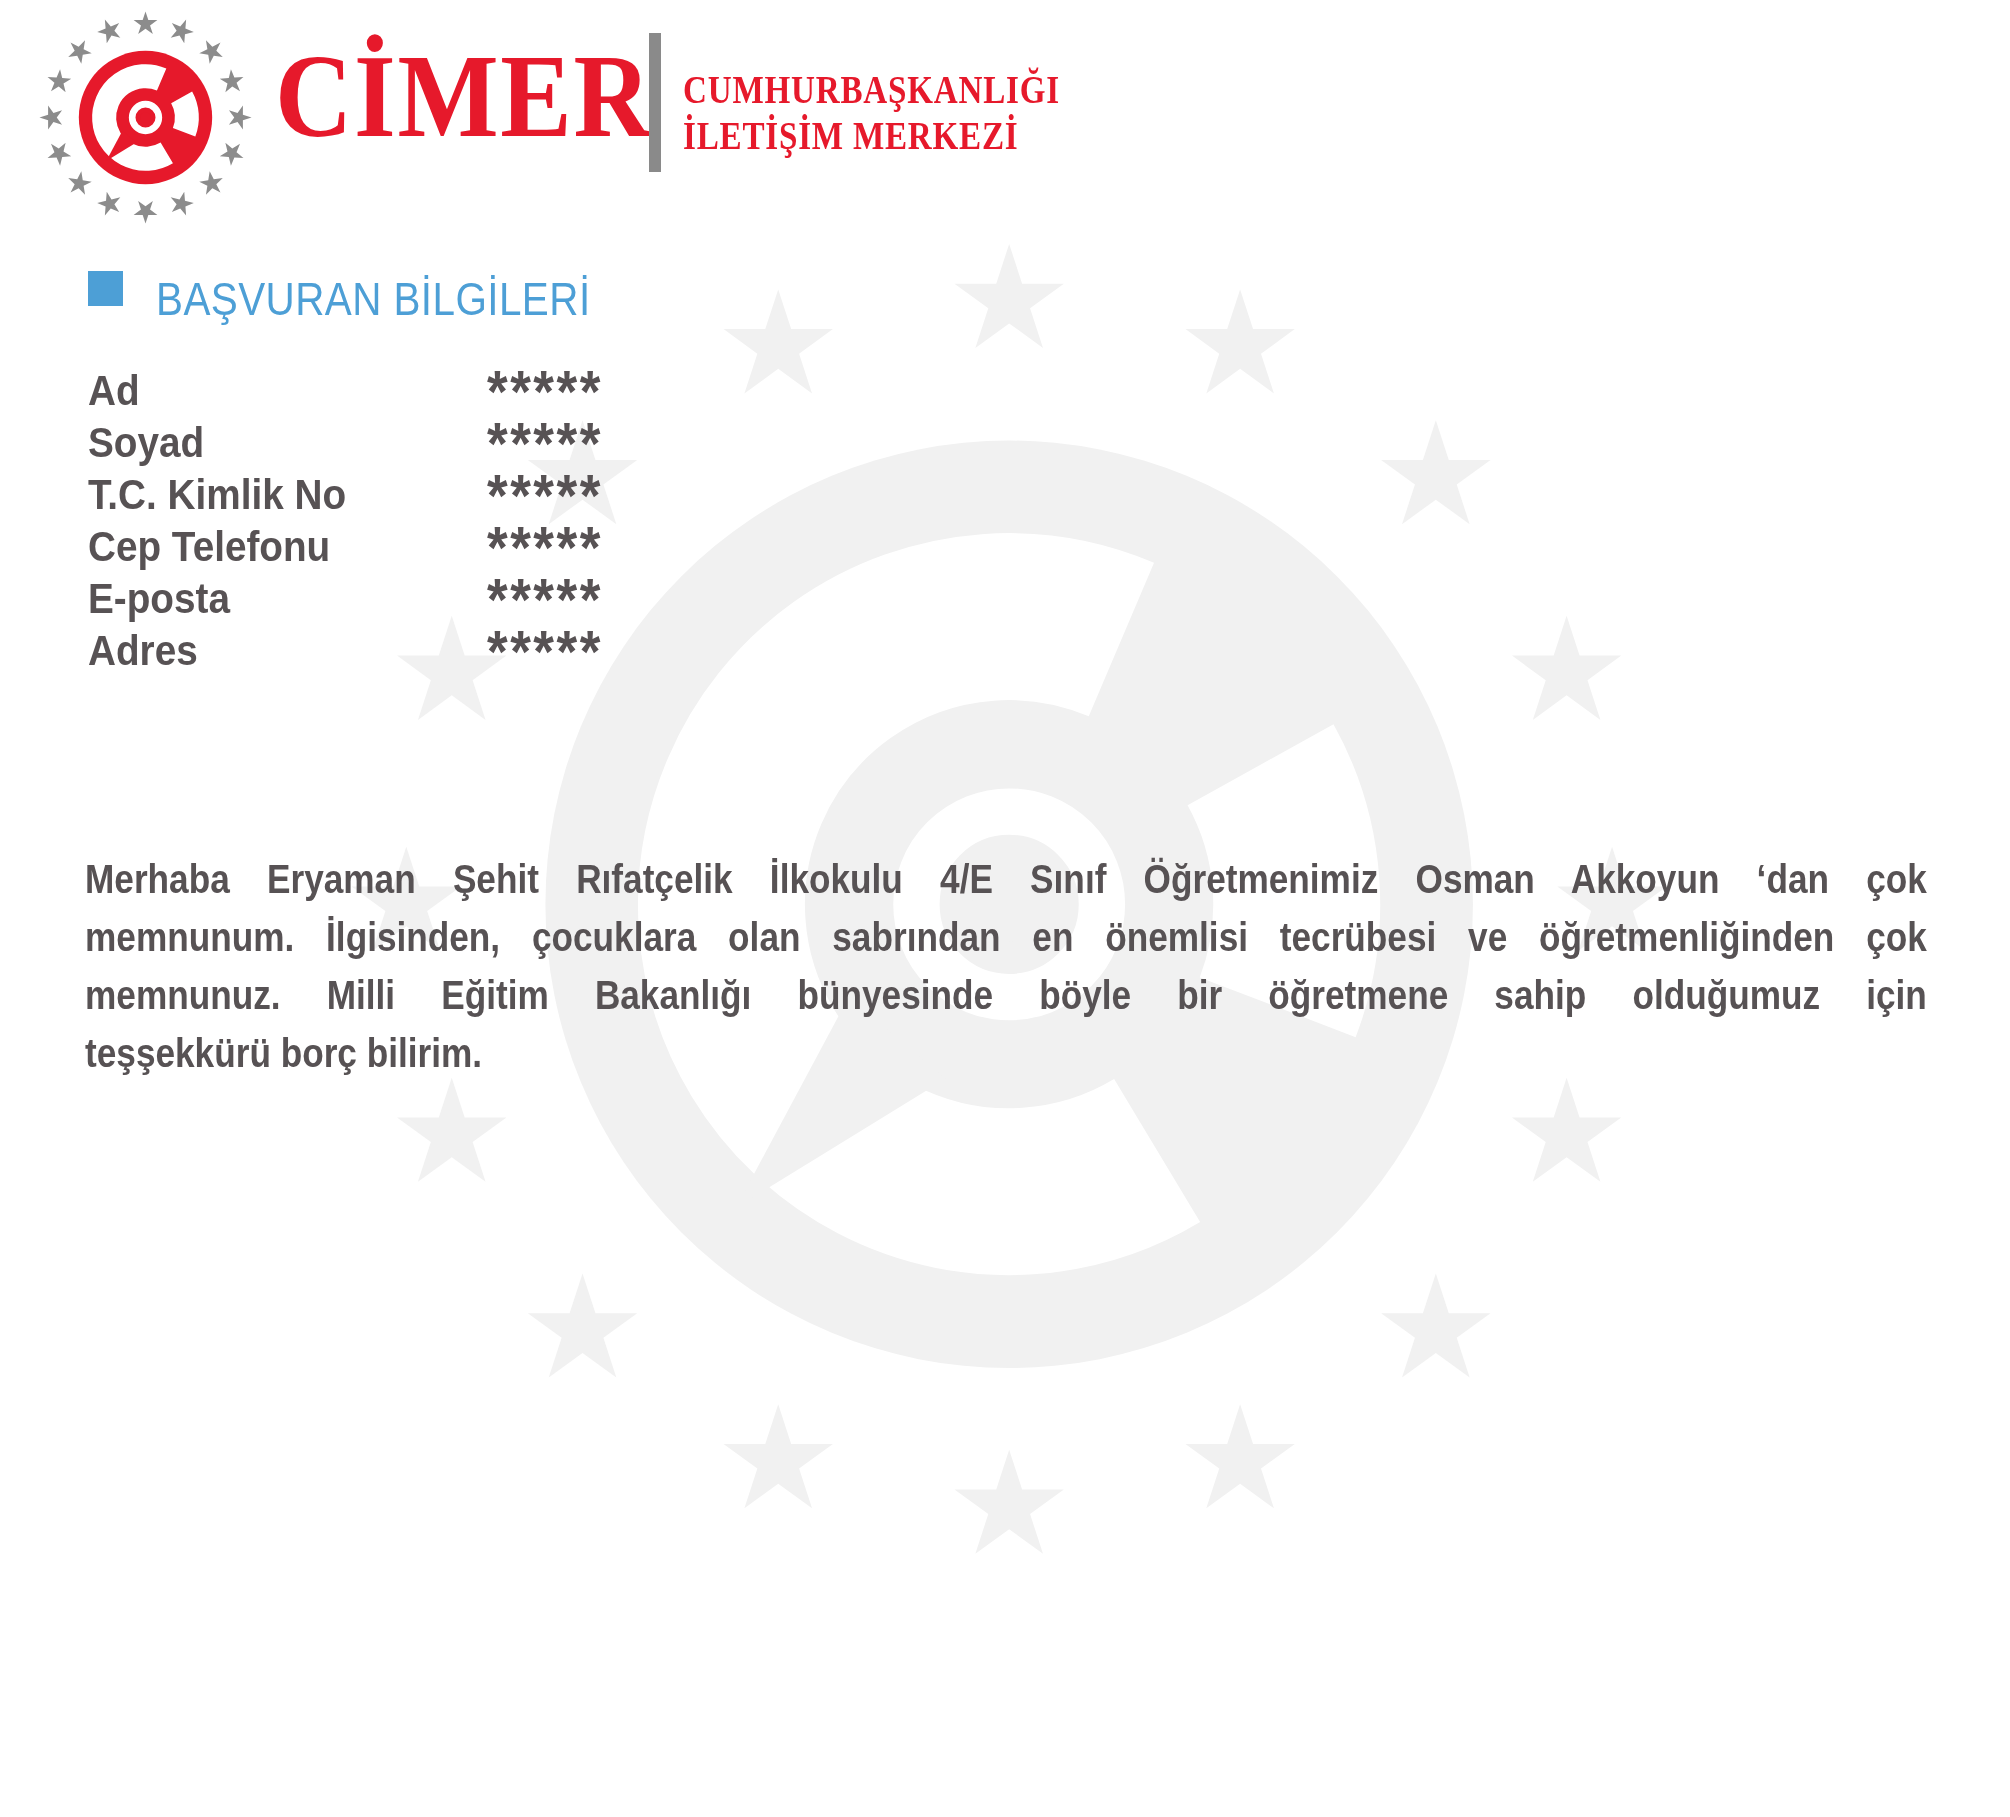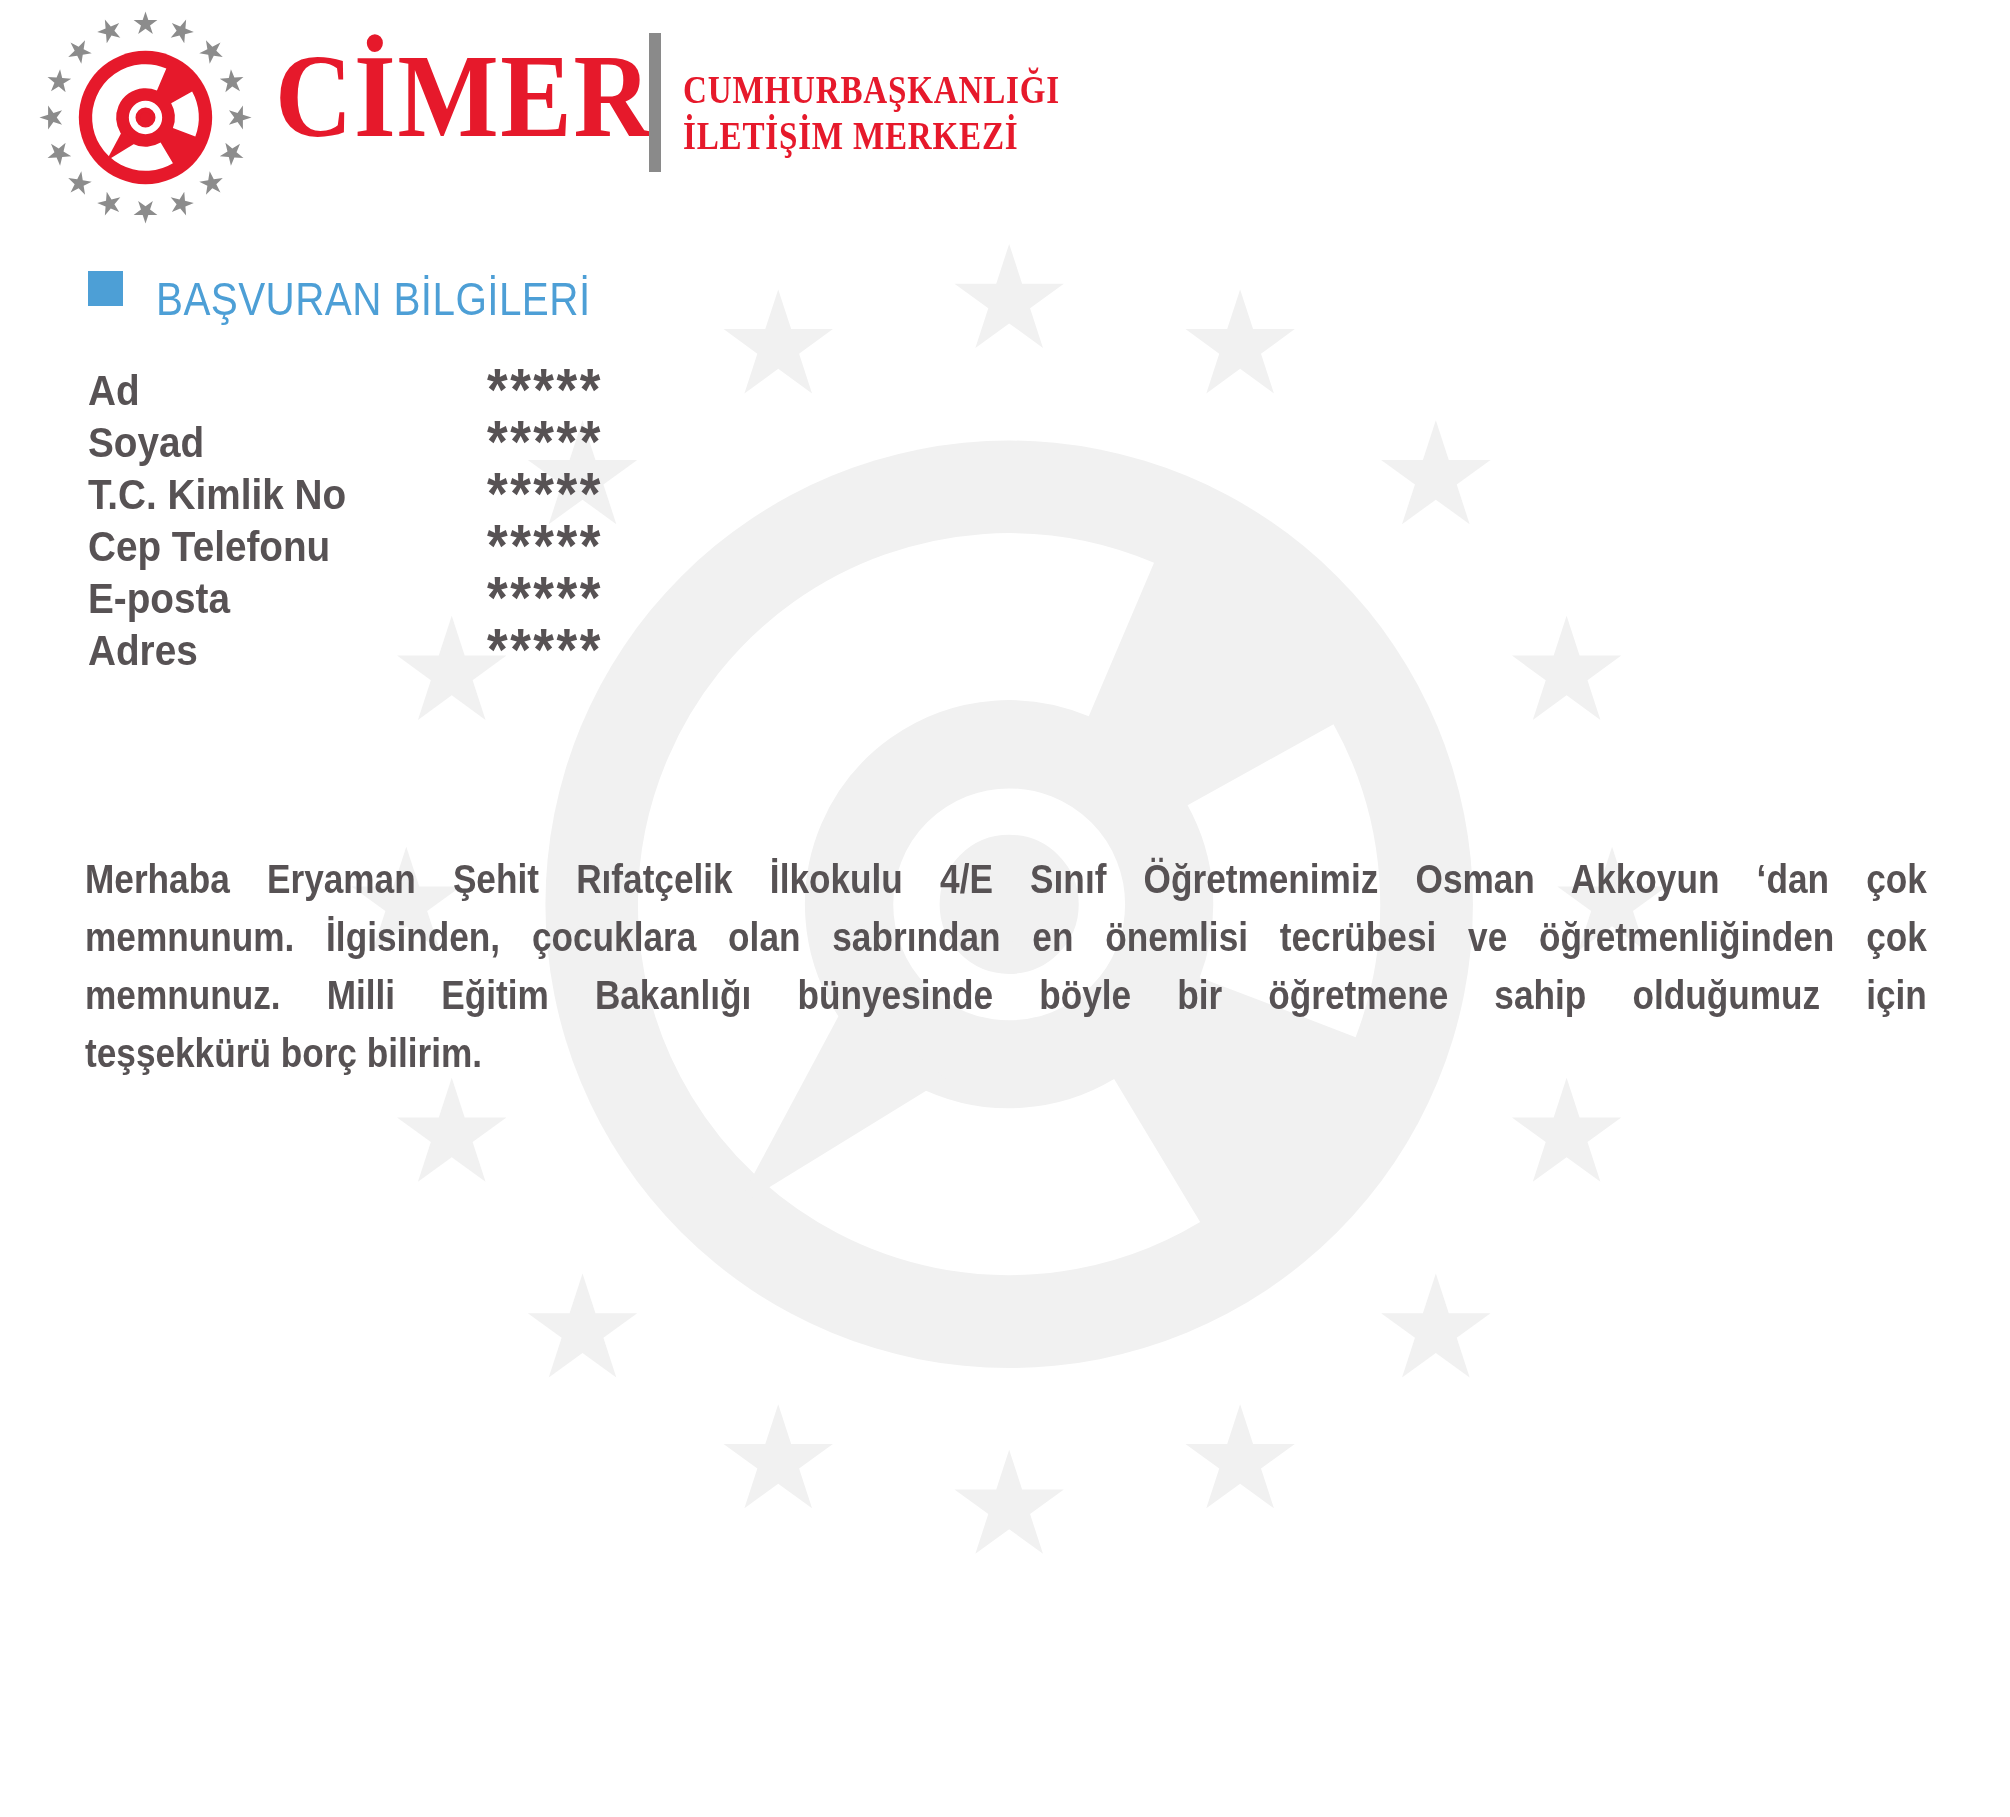--- a/index.html
+++ b/index.html
@@ -62,21 +62,21 @@
   .sec-sq{width:35px;height:35px;background:var(--section-blue);flex:none}
   .sec-1 .sec-sq{margin-right:33px}
   .sec-2 .sec-sq{width:37px;height:37px;margin-right:16.7px}
   .sec-title{
     font-size:47px;color:var(--section-blue);
     transform:scaleX(0.86);transform-origin:0 50%;
     white-space:nowrap;letter-spacing:0.5px;
   }
   
   .fields{position:absolute;left:88px;top:364px;width:1484px}
-  .frow{display:flex;height:52px;align-items:center}
+  .frow{display:flex;height:52px;align-items:flex-end}
   .flabel{
     width:399px;flex:none;
     font-size:43px;font-weight:bold;line-height:52px;
     color:var(--text-gray);
     transform:scaleX(0.9);transform-origin:0 0;
     white-space:nowrap;
   }
   .fvalue{
     font-size:43px;font-weight:bold;line-height:52px;
     color:var(--text-gray);

